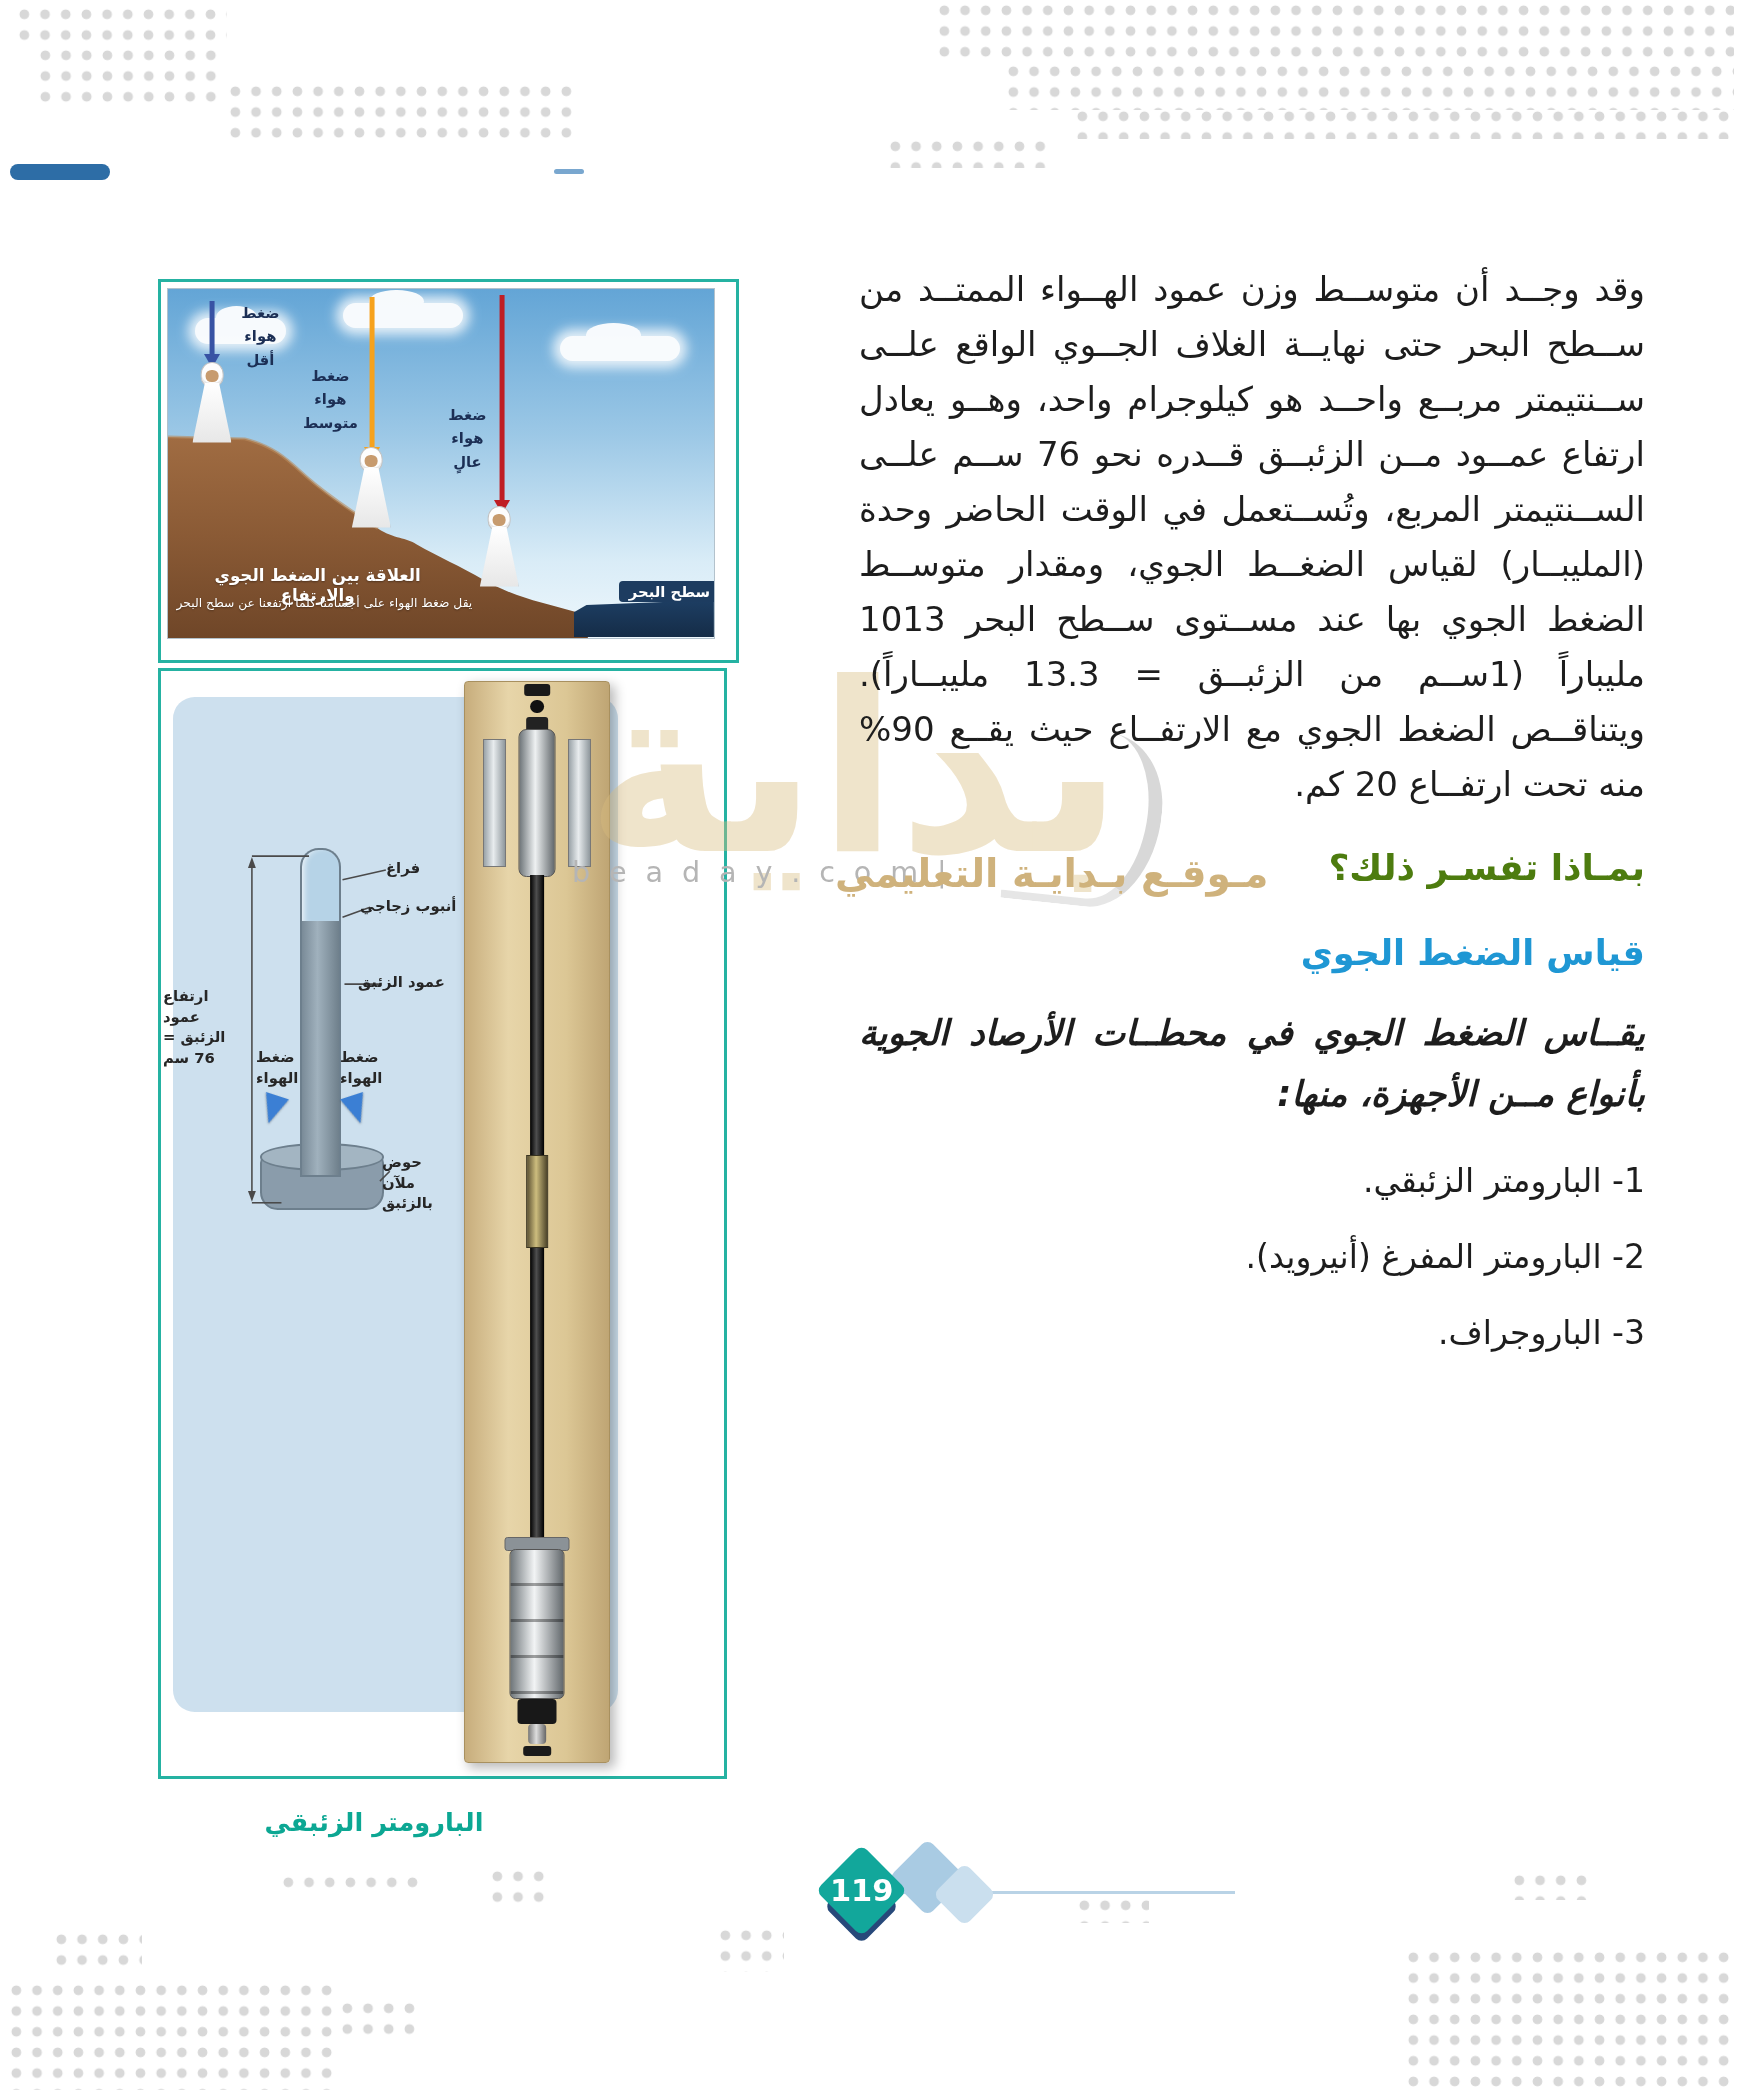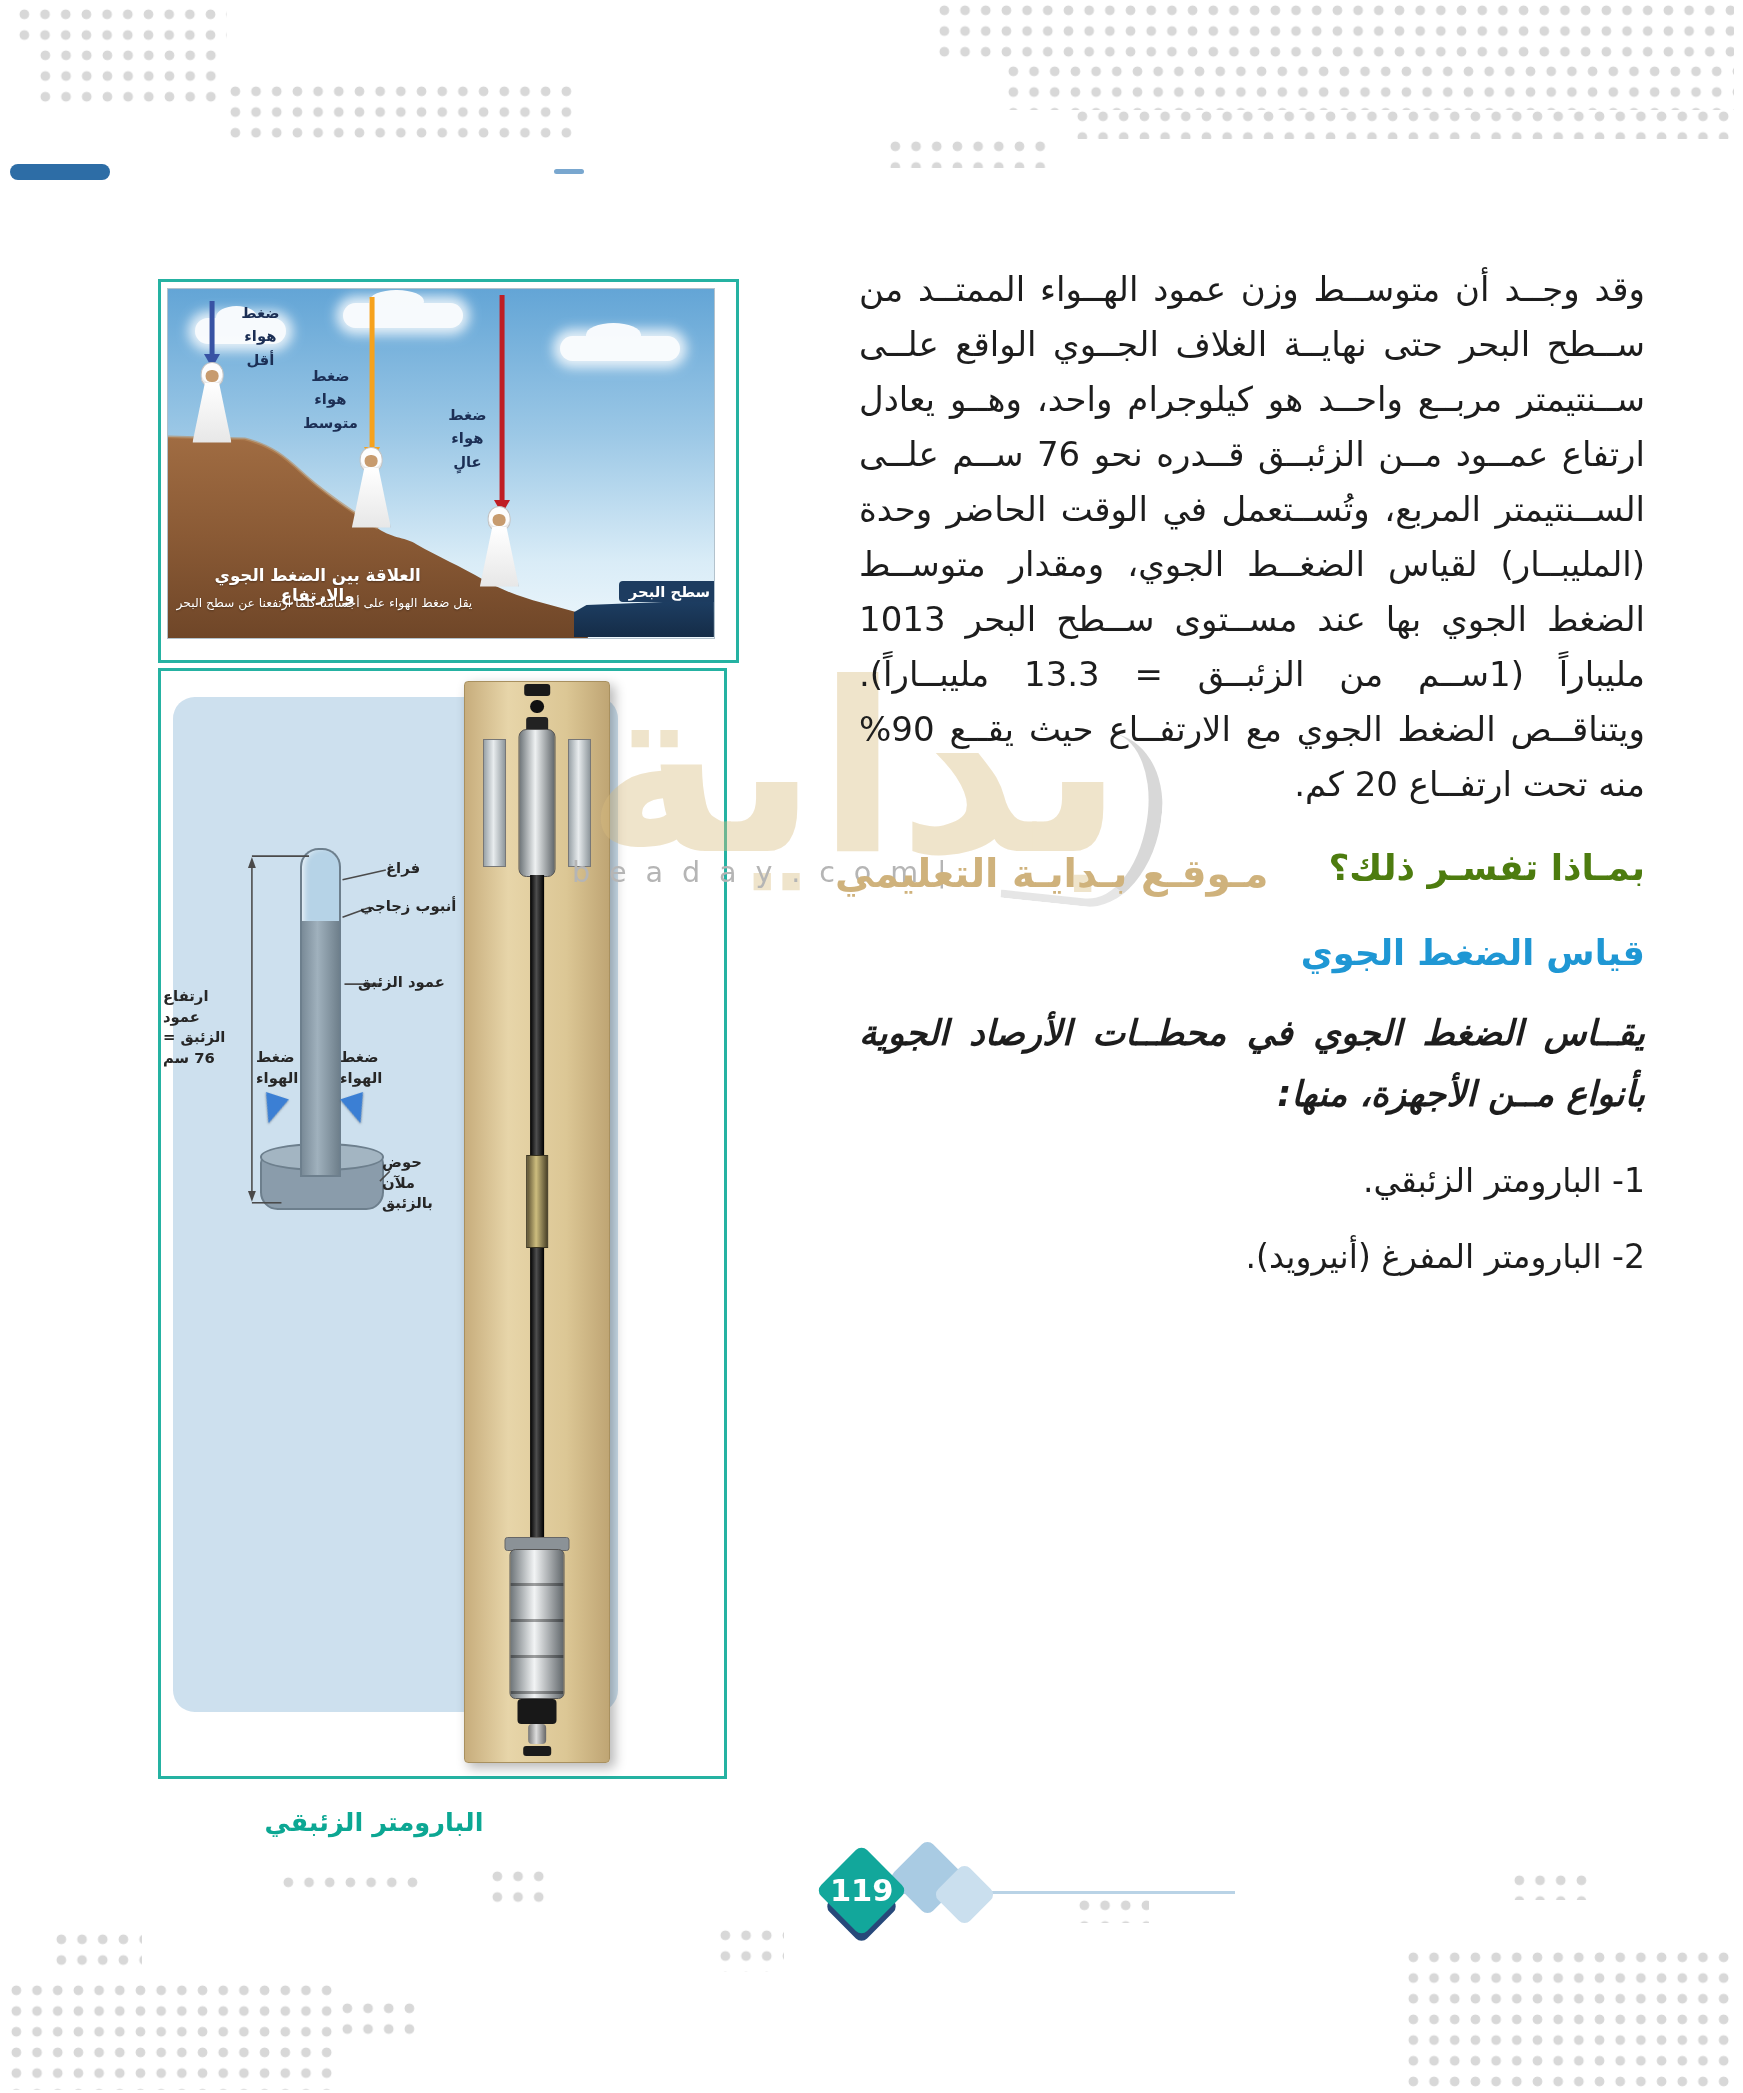--- a/index.html
+++ b/index.html
@@ -273,20 +273,21 @@
 
   <div class="fig2-cap">البارومتر الزئبقي</div>
 
   <div class="article">
     <p class="body">وقد وجــد أن متوســط وزن عمود الهــواء الممتــد من ســطح البحر حتى نهايــة الغلاف الجــوي الواقع علــى ســنتيمتر مربــع واحــد هو كيلوجرام واحد، وهــو يعادل ارتفاع عمــود مــن الزئبــق قــدره نحو 76 ســم علــى الســنتيمتر المربع، وتُســتعمل في الوقت الحاضر وحدة (المليبــار) لقياس الضغــط الجوي، ومقدار متوســط الضغط الجوي بها عند مســتوى ســطح البحر 1013 مليباراً (1ســم من الزئبــق = 13.3 مليبــاراً). ويتناقــص الضغط الجوي مع الارتفــاع حيث يقــع 90% منه تحت ارتفــاع 20 كم.</p>
     <div class="h-red">بمـاذا تفسـر ذلك؟</div>
     <div class="h-blue">قياس الضغط الجوي</div>
     <div class="intro">يقــاس الضغط الجوي في محطــات الأرصاد الجوية بأنواع مــن الأجهزة، منها:</div>
     <div class="list-item">1- البارومتر الزئبقي.</div>
     <div class="list-item">2- البارومتر المفرغ (أنيرويد).</div>
+    <div class="list-item">3- الباروجراف.</div>
   </div>
 
   <div class="wm wm-big">بداية</div>
   <div class="wm wm-swoosh"></div>
   <div class="wm wm-latin">b e a d a y . c o m  |</div>
   <div class="wm wm-ar">مـوقـع بـدايـة التعليمي</div>
 
   <div class="pn-line"></div>
   <div class="diamond d-navy"></div>
   <div class="diamond d-light1"></div>

